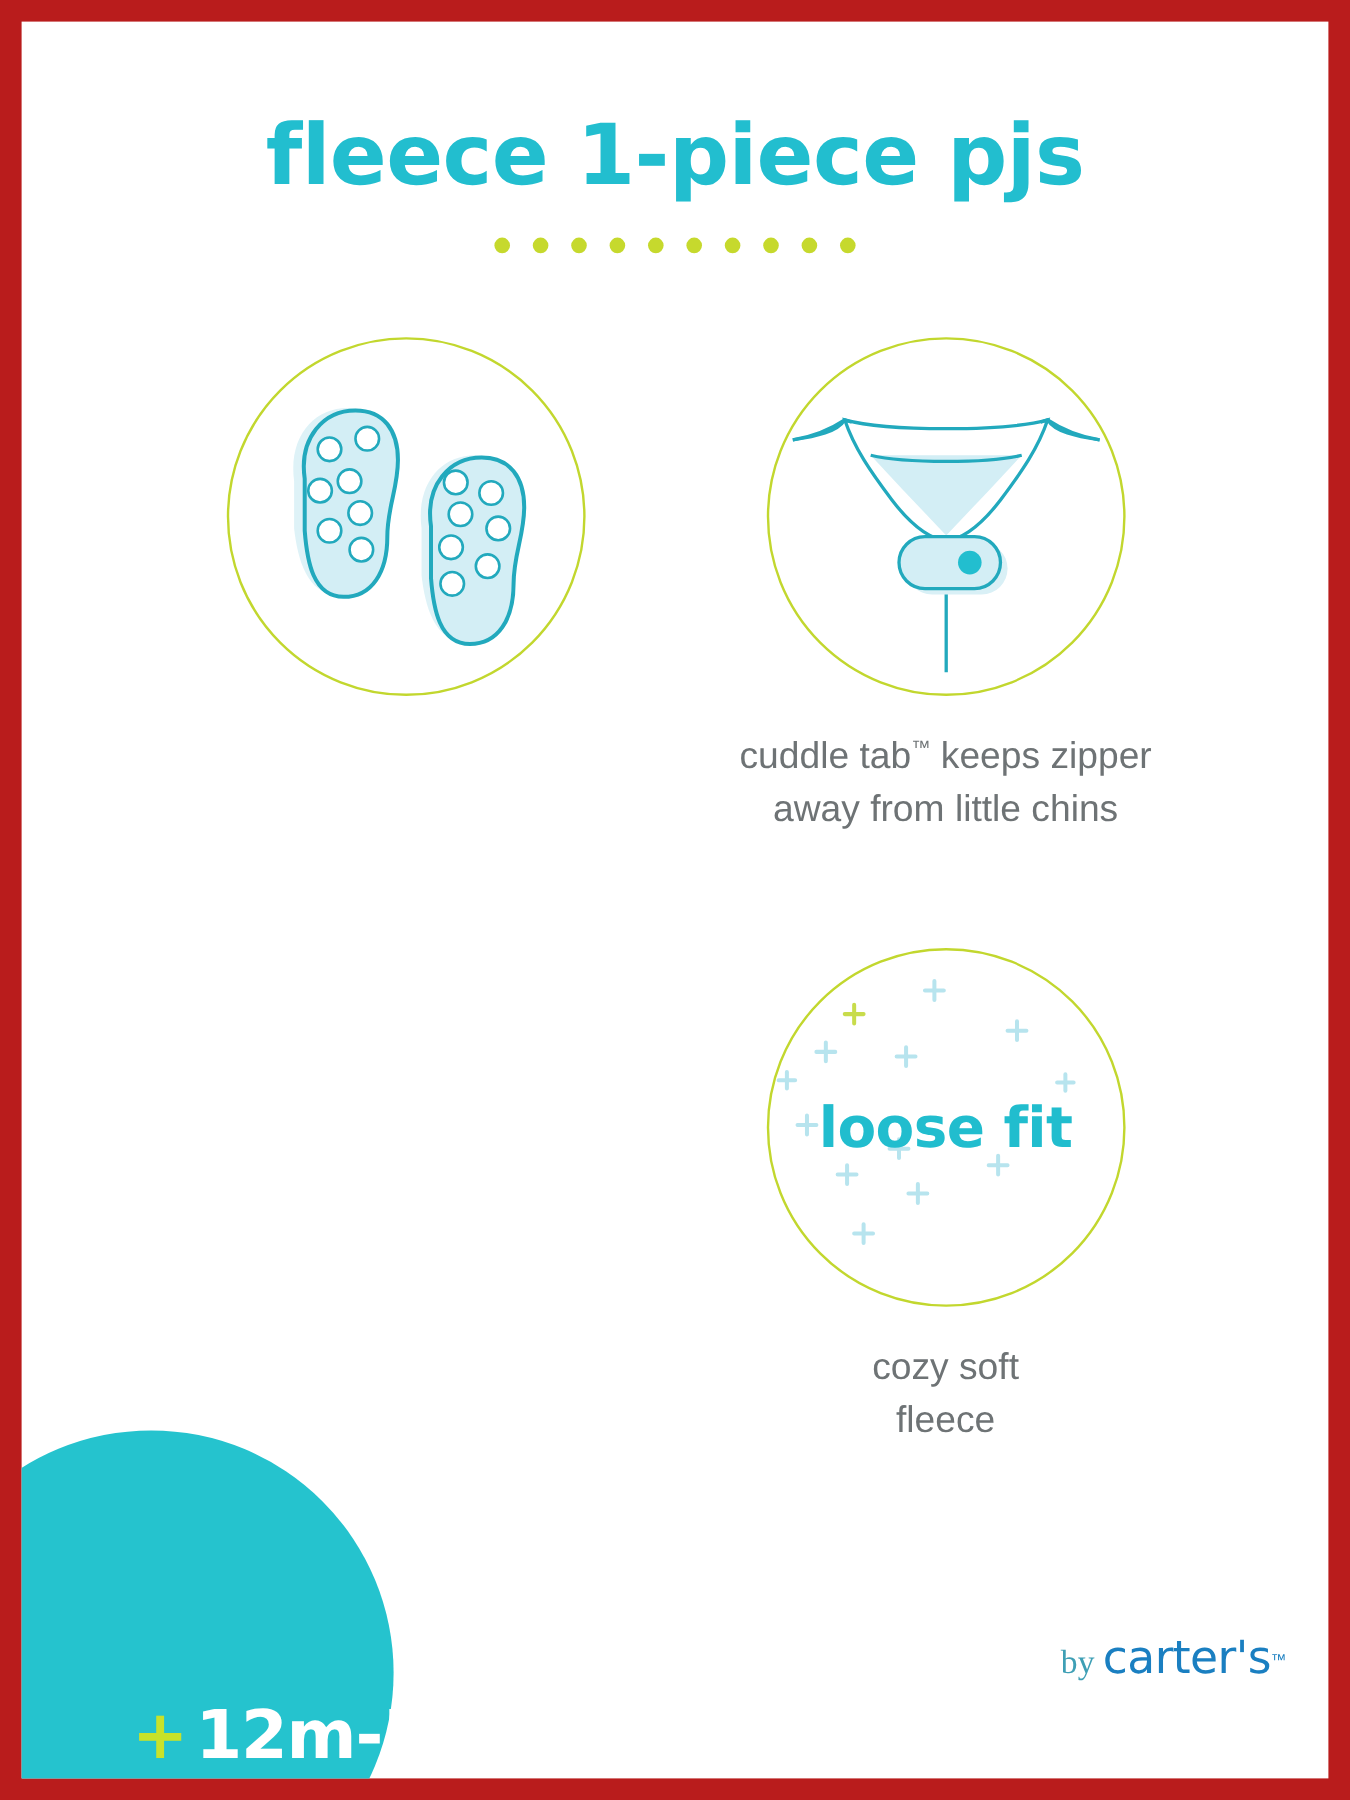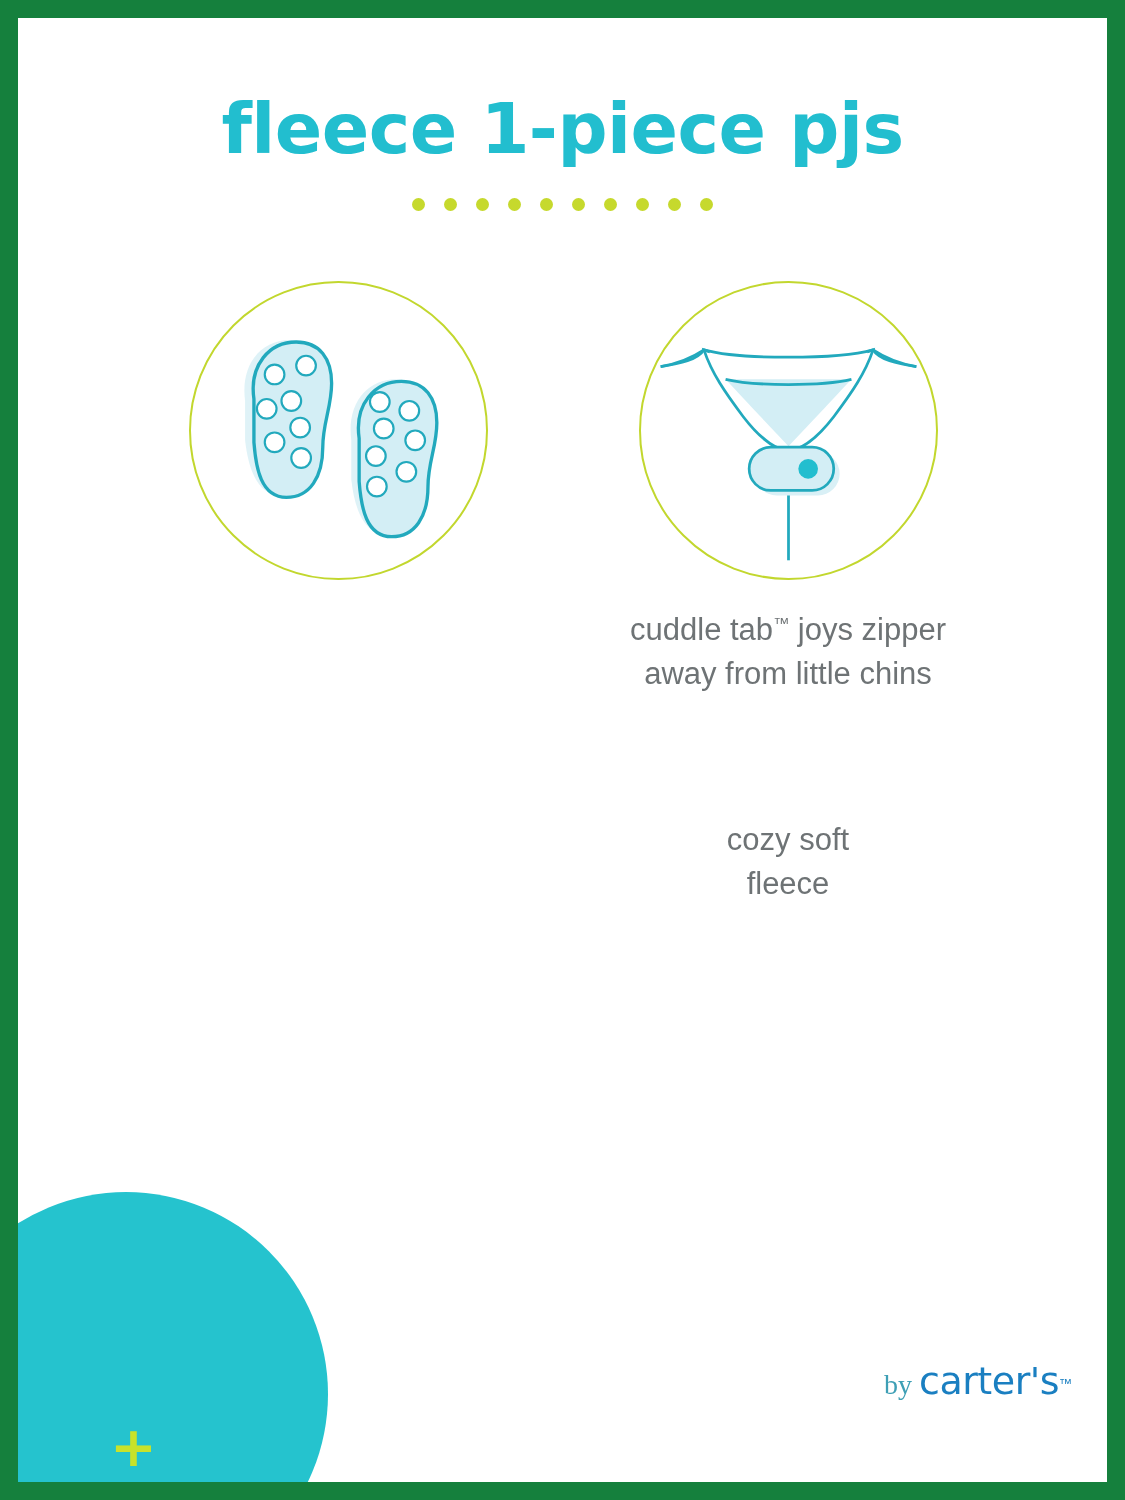--- a/index.html
+++ b/index.html
@@ -12,21 +12,21 @@
     height: 1500px;
     font-family: "Liberation Sans", sans-serif;
     overflow: hidden;
   }
 
   
   #poster {
     position: relative;
     width: 1125px;
     height: 1500px;
-    background: #15803d;      
+    background: #b91c1c;      
     box-sizing: border-box;
     overflow: hidden;
   }
   #canvas {
     position: absolute;
     left: 18px;
     top: 18px;
     width: 1089px;
     height: 1464px;
     background: #ffffff;
@@ -317,35 +317,58 @@
           <path d="M236 68 C242 78 260 82 280 85" fill="none" stroke="#22a9bd" stroke-width="2.8"></path>
 
           <line x1="150" y1="196" x2="150" y2="282" stroke="#22a9bd" stroke-width="2.8"></line>
 
           <rect x="116" y="172" width="86" height="44" rx="22" fill="#d9f0f6"></rect>
 
           <rect x="110" y="167" width="86" height="44" rx="22" fill="#d3eef5" stroke="#22a9bd" stroke-width="2.8"></rect>
           <circle cx="170" cy="189" r="10" fill="#22becf"></circle>
         </svg>
       </div>
-      <div class="caption"><span>cuddle tab</span><sup>™</sup><span> joys zipper
+      <div class="caption"><span>cuddle tab</span><sup>™</sup><span> keeps zipper
 away from little chins</span></div>
     </div>
 
 
     <div class="feature col-right row-bottom">
+      <div class="ring">
+        <svg viewBox="0 0 300 300">
+          <g stroke="#b7e4ee" stroke-width="3.4" stroke-linecap="round">
+            <path d="M132 34 h16 M140 26 v16"></path>
+            <path d="M202 68 h16 M210 60 v16"></path>
+            <path d="M40 86 h16 M48 78 v16"></path>
+            <path d="M108 90 h16 M116 82 v16"></path>
+            <path d="M8 110 h14 M15 103 v14"></path>
+            <path d="M24 148 h16 M32 140 v16"></path>
+            <path d="M102 168 h16 M110 160 v16"></path>
+            <path d="M186 182 h16 M194 174 v16"></path>
+            <path d="M58 190 h16 M66 182 v16"></path>
+            <path d="M118 206 h16 M126 198 v16"></path>
+            <path d="M72 240 h16 M80 232 v16"></path>
+            <path d="M244 112 h14 M251 105 v14"></path>
+          </g>
+          <g stroke="#c8dc4b" stroke-width="3.4" stroke-linecap="round">
+            <path d="M64 54 h16 M72 46 v16"></path>
+          </g>
+        </svg>
+        <div class="loosefit-label">loose fit</div>
+      </div>
       <div class="caption">cozy soft
 fleece</div>
     </div>
 
     <div id="sizes-badge"></div>
     <div id="sizes-text-wrap">
       <div id="sizes-word">sizes</div>
       <div id="sizes-range-row">
         <span id="plus-mark">+</span>
+        <span id="sizes-range">12m-5t</span>
       </div>
     </div>
 
     <div id="logo">
       <div id="logo-sub">
         <span id="logo-by">by </span><span id="logo-carters">carter's</span><span id="logo-tm">™</span>
       </div>
     </div>
 
   </div>

